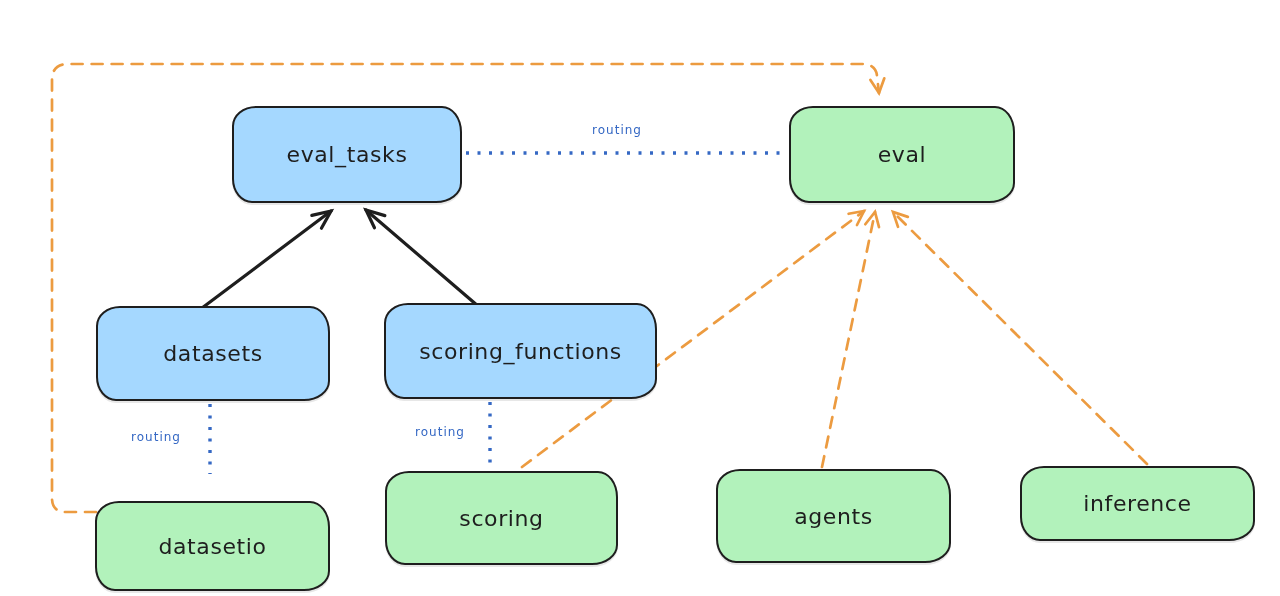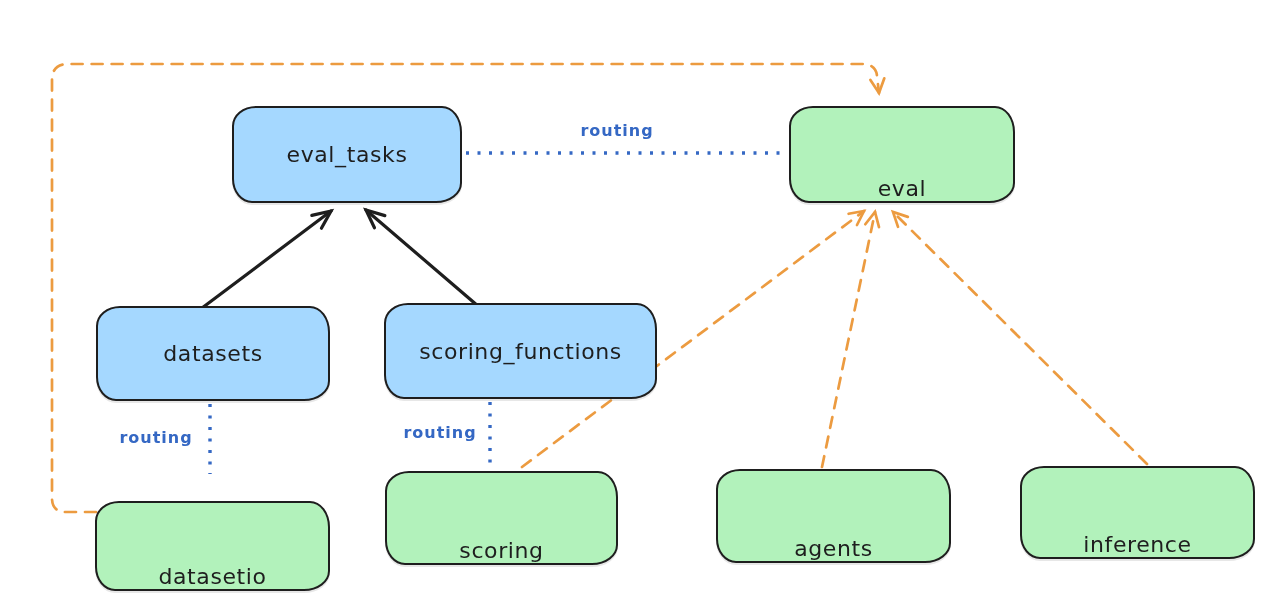--- a/index.html
+++ b/index.html
@@ -47,26 +47,26 @@
     border: 2.6px solid var(--stroke, #1e1e1e);
     border-radius: 24px 20px 26px 20px / 20px 26px 20px 24px;
     font-size: 22px;
     letter-spacing: 0.6px;
     color: var(--stroke, #1e1e1e);
     box-shadow: 0 2px 0 rgba(120,120,120,0.18);
     box-sizing: border-box;
     cursor: pointer;
   }
   .node-blue  { background: var(--blue-fill, #a5d8ff); }
-  .node-green { background: var(--green-fill, #b2f2bb); align-items: flex-end; }
+  .node-green { background: var(--green-fill, #b2f2bb); }
   .edge-label {
     position: absolute;
     transform: translate(-50%, -50%);
-    font-size: 16px;
-    font-weight: 700;
+    font-size: 12px;
+    font-weight: 400;
     letter-spacing: 1px;
     color: var(--routing-blue, #3568c4);
     background: var(--background, #ffffff);
     padding: 0 4px;
     white-space: nowrap;
   }
 </style>
 </head>
 <body>
 
@@ -116,21 +116,21 @@
   </div>
 
   <div class="node node-green" style="left:385px; top:471px; width:233px; height:94px;">
     <span>scoring</span>
   </div>
 
   <div class="node node-green" style="left:716px; top:469px; width:235px; height:94px;">
     <span>agents</span>
   </div>
 
-  <div class="node node-green" style="left:1020px; top:466px; width:235px; height:93px;">
+  <div class="node node-green" style="left:1020px; top:466px; width:235px; height:75px;">
     <span>inference</span>
   </div>
 
   <div class="edge-label" style="left:617px; top:130px;">routing</div>
   <div class="edge-label" style="left:156px; top:437px;">routing</div>
   <div class="edge-label" style="left:440px; top:432px;">routing</div>
 
 </div>
 
 </body></html>

